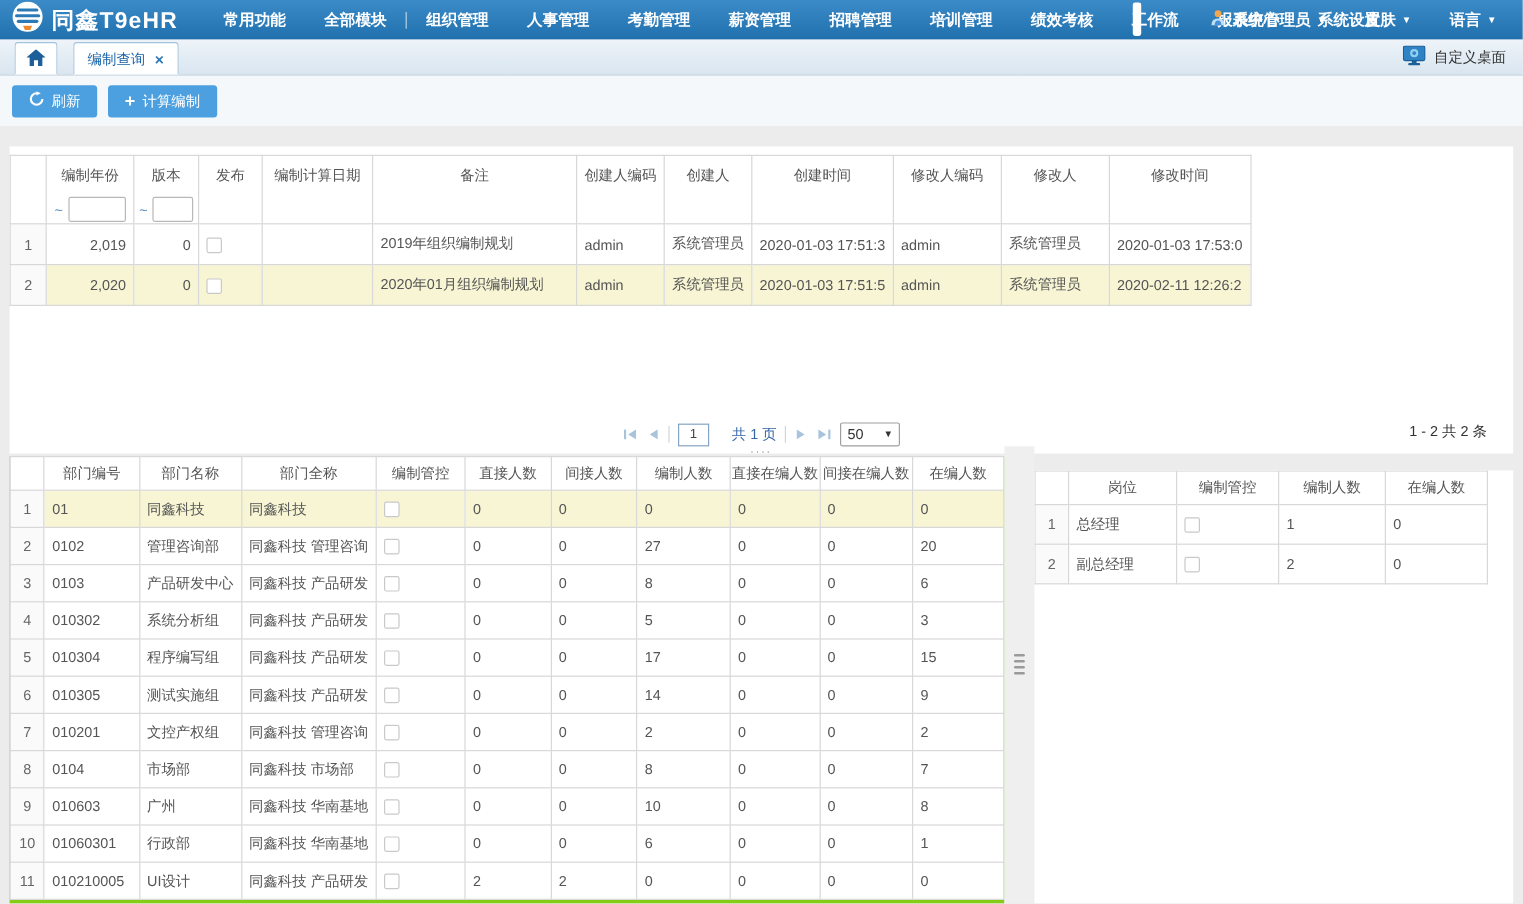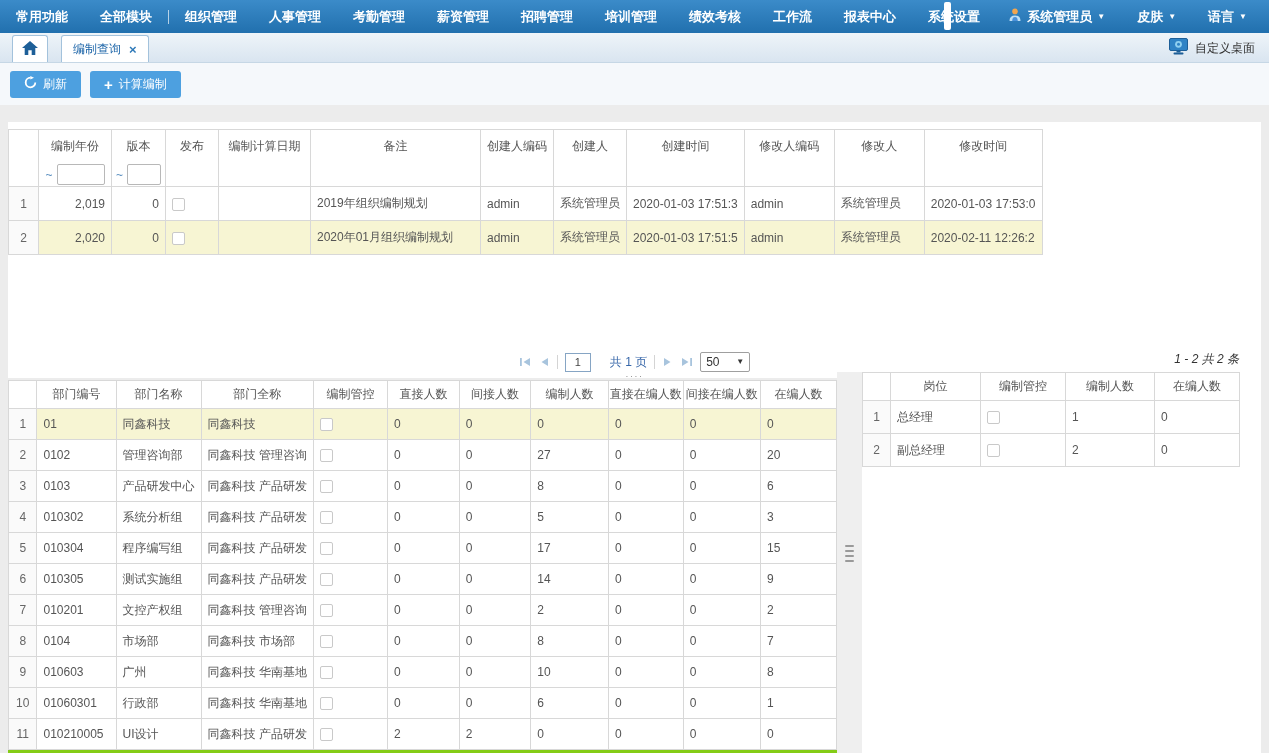--- a/index.html
+++ b/index.html
@@ -26,21 +26,21 @@
   .customize{position:absolute;right:14px;top:5px;display:flex;align-items:center;gap:7px;color:#333;cursor:pointer;}
 
   
   .toolbar{height:42px;background:#f5f8fb;display:flex;align-items:center;gap:9px;padding:0 10px;}
   .btn{background:#4da0e0;color:#fff;border:none;border-radius:3px;height:27px;padding:0 14px;font-size:12px;display:flex;align-items:center;gap:6px;cursor:pointer;}
   .btn .plus{font-size:15px;font-weight:bold;line-height:1;}
 
   
   .panel-top{position:absolute;left:8px;top:122px;width:1253px;height:256px;background:#fff;}
   .panel-left{position:absolute;left:8px;top:380px;width:829px;bottom:0;background:#84cc16;overflow:hidden;}
-  .panel-right{position:absolute;left:862px;top:372px;width:399px;bottom:0;background:#fff;overflow:hidden;}
+  .panel-right{position:absolute;left:862px;top:392px;width:399px;bottom:0;background:#fff;overflow:hidden;}
   .splitter{position:absolute;left:837px;top:372px;width:25px;bottom:0;background:#efefef;}
   .grip{position:absolute;left:8px;top:173px;width:9px;display:flex;flex-direction:column;gap:3px;cursor:col-resize;}
   .grip i{display:block;height:2px;background:#9a9a9a;border-radius:1px;}
 
   
   .tbl{border-collapse:collapse;table-layout:fixed;background:#fff;font-size:12px;color:#555;}
   .tbl th{border:1px solid #d8d8d8;font-weight:normal;color:#555;text-align:center;background:#fff;overflow:hidden;white-space:nowrap;}
   .tbl td{border:1px solid #d8d8d8;padding:0 6px;overflow:hidden;white-space:nowrap;background:#fff;}
   .tbl-plan thead th{height:57px;vertical-align:top;padding-top:8px;}
   .tbl-plan tbody tr{height:34px;}
@@ -59,29 +59,41 @@
   td.cb-cell{text-align:left;}
 
   
   .pager{position:absolute;left:0;right:0;bottom:5px;height:22px;display:flex;align-items:center;justify-content:center;gap:7px;}
   .pg-btn{display:flex;align-items:center;cursor:pointer;}
   .pg-sep{width:1px;height:14px;background:#d4d4d4;}
   .pg-input{width:26px;height:19px;border:1px solid #86a5c4;text-align:center;font-size:11px;color:#444;}
   .pg-total{color:#3767a9;font-size:12px;margin-left:12px;}
   .select-box{width:50px;height:20px;border:1px solid #9f9f9f;border-radius:2px;background:#fff;display:flex;align-items:center;justify-content:space-between;padding:0 5px;cursor:pointer;color:#333;}
   .select-box .caret{color:#333;}
-  .range{position:absolute;right:22px;bottom:10px;color:#333;font-size:12px;font-style:italic;}
+  .range{position:absolute;right:22px;bottom:10px;color:#333;font-size:12px;}
   .dots{position:absolute;left:0;right:0;bottom:-1px;text-align:center;color:#888;font-size:9px;letter-spacing:2px;line-height:6px;}
 </style>
 </head>
 <body>
 
 <div id="app">
 
   <div class="nav">
+    <div class="brand">
+      <span>
+        <svg width="26" height="26" viewBox="0 0 26 26">
+            <circle cx="13" cy="13" r="12.5" fill="#fff"></circle>
+            <rect x="4" y="6" width="18" height="2.6" rx="1.3" fill="#2b7ab8"></rect>
+            <rect x="2.5" y="10.8" width="21" height="2.6" rx="1.3" fill="#2b7ab8"></rect>
+            <rect x="4" y="15.5" width="18" height="2.6" rx="1.3" fill="#2b7ab8"></rect>
+            <path d="M9.2 20.5 h7.6 l-1.6 3.4 h-4.4 z" fill="#e8882a"></path>
+          </svg>
+      </span>
+      <span>同鑫T9eHR</span>
+    </div>
     <div style="display:flex;align-items:center;">
         <span class="nav-item">常用功能</span>
         <span class="nav-item">全部模块</span>
       </div>
     <span class="nav-divider"></span>
     <div style="display:flex;align-items:center;">
         <span class="nav-item">组织管理</span>
         <span class="nav-item">人事管理</span>
         <span class="nav-item">考勤管理</span>
         <span class="nav-item">薪资管理</span>

